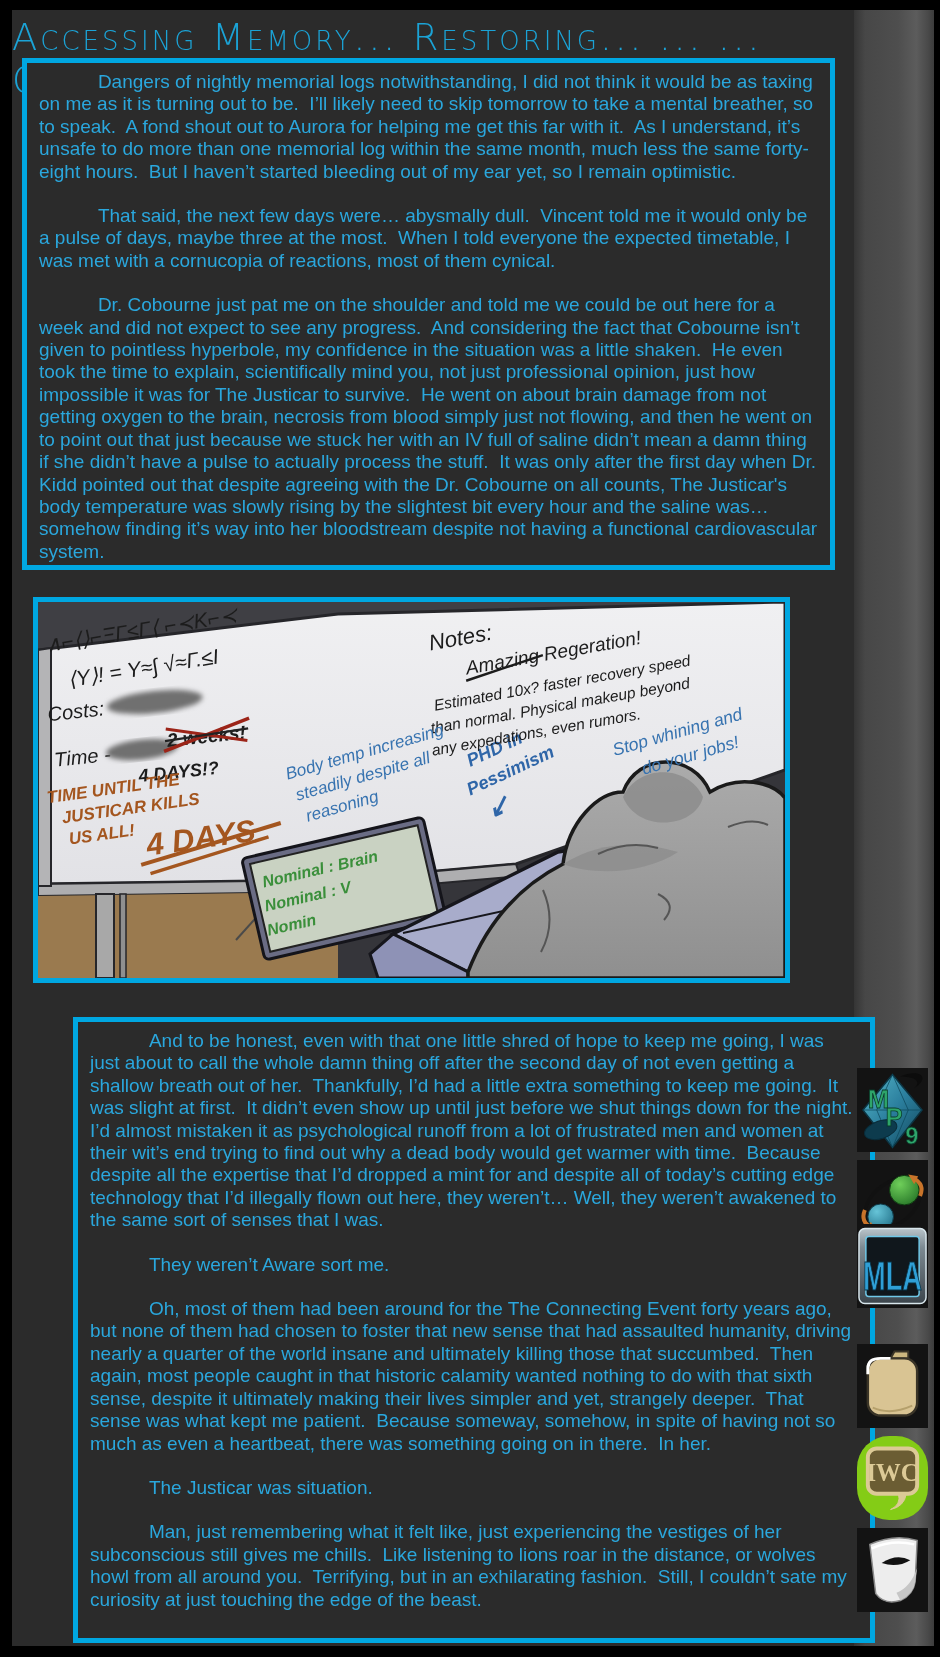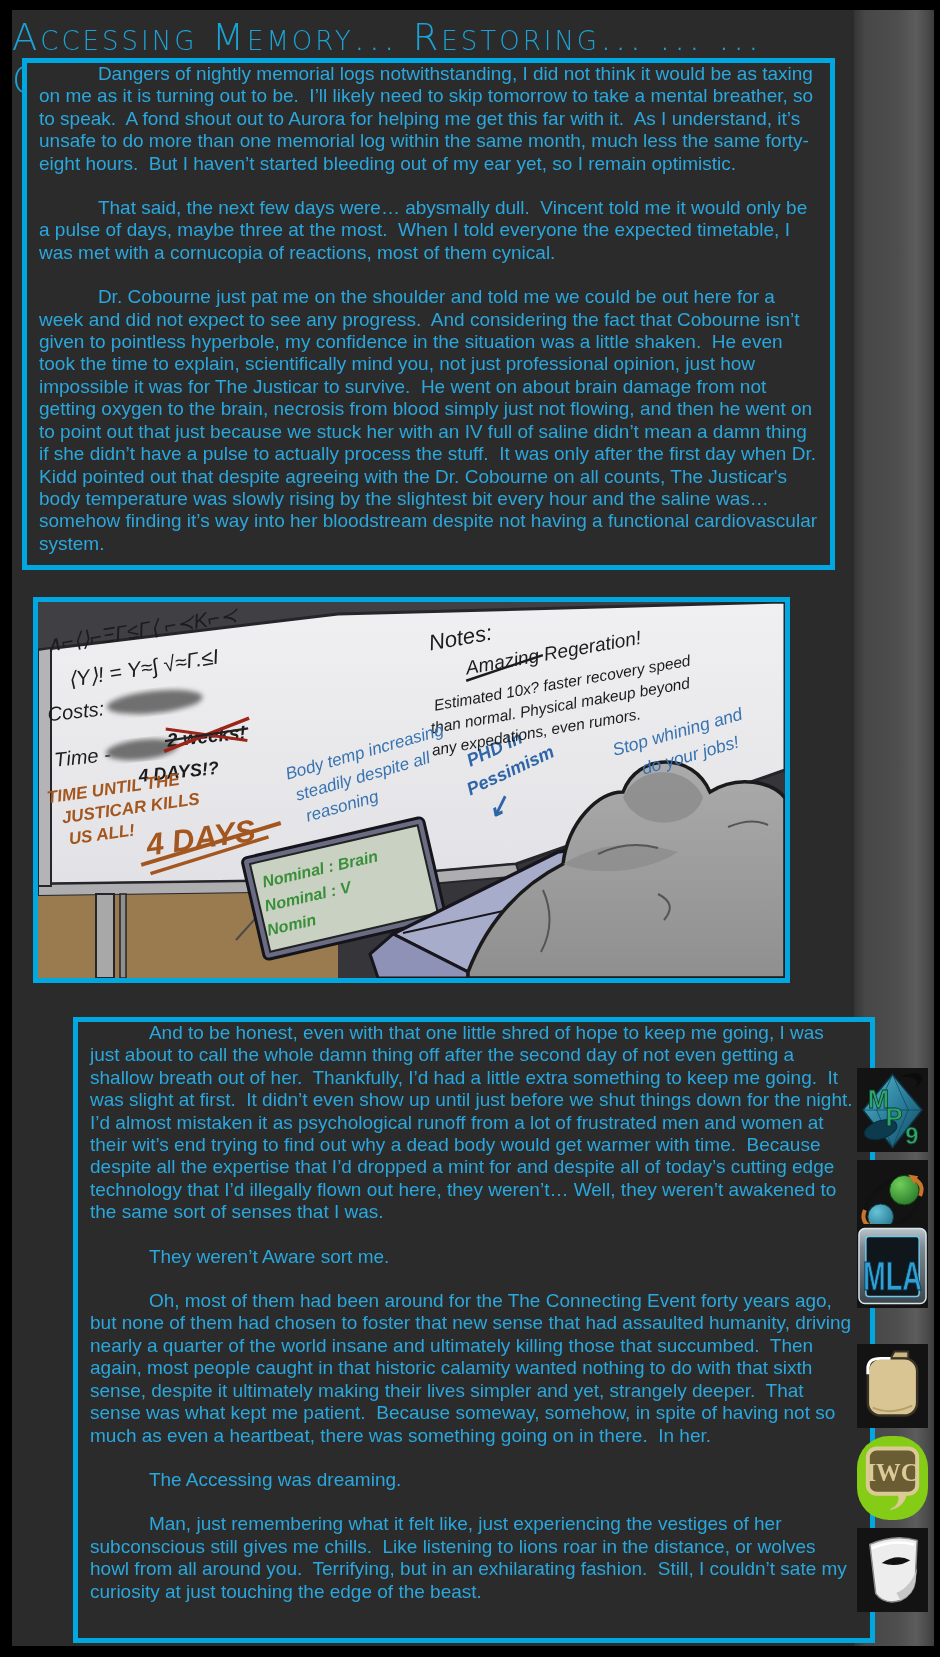--- a/index.html
+++ b/index.html
@@ -31,21 +31,21 @@
   }
   .logbox{
     position:absolute;
     border:5px solid #00a7e1;
     background:#2b2b2b;
     color:#2aa7dd;
     font-size:19px;
     line-height:22.4px;
     overflow:hidden;
   }
-  .logbox .inner{padding:0 12px 6px 12px;}
+  .logbox .inner{padding:8px 12px 6px 12px;}
   .logbox p{
     margin:0;
     text-indent:3.1em;
     white-space:pre-wrap;
   }
   .logbox p + p{margin-top:22px;}
   #box1{left:22px;top:58px;width:803px;height:502px;}
   #box2{left:33px;top:1017px;width:792px;height:616px;margin-left:40px;}
   .artpanel{
     position:absolute;left:33px;top:597px;width:747px;height:376px;
@@ -176,21 +176,21 @@
     <text x="598" y="162" font-size="17.5">do your jobs!</text>
   </g>
 </svg>
 </div>
 
 <div id="box2" class="logbox">
   <div class="inner">
     <p>And to be honest, even with that one little shred of hope to keep me going, I was just about to call the whole damn thing off after the second day of not even getting a shallow breath out of her.  Thankfully, I’d had a little extra something to keep me going.  It was slight at first.  It didn’t even show up until just before we shut things down for the night.  I’d almost mistaken it as psychological runoff from a lot of frustrated men and women at their wit’s end trying to find out why a dead body would get warmer with time.  Because despite all the expertise that I’d dropped a mint for and despite all of today’s cutting edge technology that I’d illegally flown out here, they weren’t… Well, they weren’t awakened to the same sort of senses that I was.</p>
     <p>They weren’t Aware sort me.</p>
     <p>Oh, most of them had been around for the The Connecting Event forty years ago, but none of them had chosen to foster that new sense that had assaulted humanity, driving nearly a quarter of the world insane and ultimately killing those that succumbed.  Then again, most people caught in that historic calamity wanted nothing to do with that sixth sense, despite it ultimately making their lives simpler and yet, strangely deeper.  That sense was what kept me patient.  Because someway, somehow, in spite of having not so much as even a heartbeat, there was something going on in there.  In her.</p>
-    <p>The Accessing was dreaming.</p>
+    <p>The Justicar was situation.</p>
     <p>Man, just remembering what it felt like, just experiencing the vestiges of her subconscious still gives me chills.  Like listening to lions roar in the distance, or wolves howl from all around you.  Terrifying, but in an exhilarating fashion.  Still, I couldn’t sate my curiosity at just touching the edge of the beast.</p>
   </div>
 </div>
 
 <a class="icon-cell" style="top:1068px">
   <svg width="71" height="84" viewBox="0 0 72 84">
     <defs>
       <linearGradient id="mp9g" x1="0" y1="0" x2="1" y2="1">
         <stop offset="0" stop-color="#57b7c9"></stop>
           <stop offset="0.5" stop-color="#2b7f9e"></stop>

